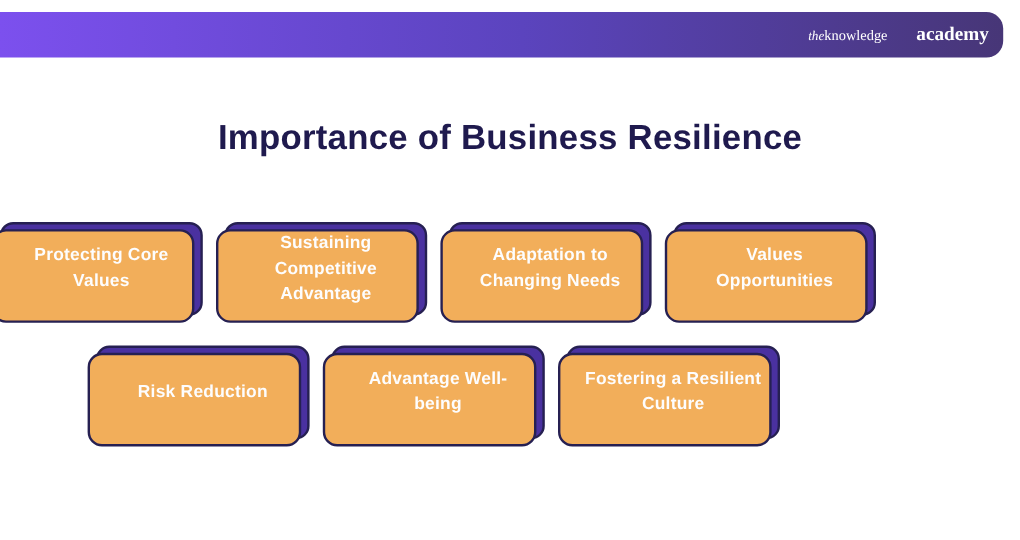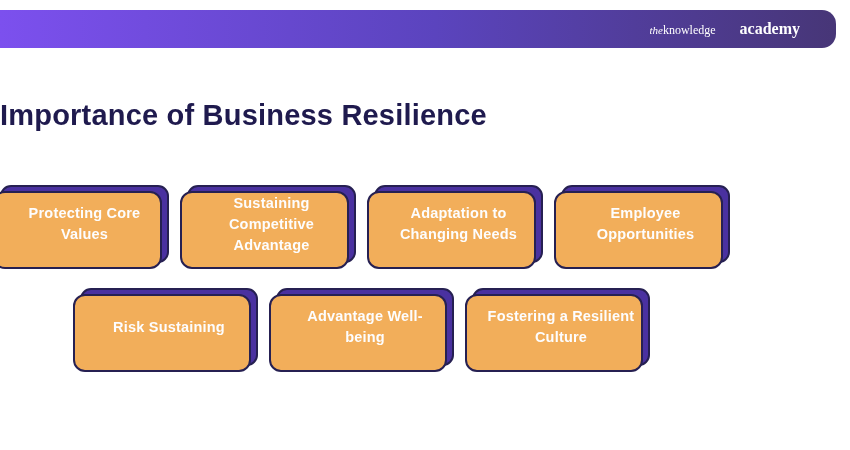--- a/index.html
+++ b/index.html
@@ -18,21 +18,21 @@
     position: absolute;
     top: 10px;
     left: 0;
     width: 836px;
     height: 38px;
     border-radius: 0 14px 14px 0;
     background: linear-gradient(90deg, #7C50EE 0%, #5B44BE 52%, #473677 100%);
     display: flex;
     align-items: center;
     justify-content: flex-end;
-    padding-right: 36px;
+    padding-right: 12px;
   }
   .logo {
     color: #ffffff;
     white-space: nowrap;
     display: flex;
     align-items: baseline;
   }
   .logo-the {
     font-family: "Liberation Serif", serif;
     font-style: italic;
@@ -49,21 +49,21 @@
     font-size: 16px;
     margin-left: 24px;
   }
 
   
   .title {
     position: absolute;
     top: 99px;
     left: 0;
     width: 850px;
-    text-align: left;
+    text-align: center;
     font-size: 29px;
     font-weight: 700;
     letter-spacing: 0.2px;
     color: #1F1A4E;
   }
 
   
   .row {
     position: absolute;
     left: 0;
@@ -128,27 +128,27 @@
     <div class="box">
       <span class="box-label">Protecting Core Values</span>
     </div>
     <div class="box">
       <span class="box-label">Sustaining Competitive Advantage</span>
     </div>
     <div class="box">
       <span class="box-label">Adaptation to Changing Needs</span>
     </div>
     <div class="box">
-      <span class="box-label">Employee Opportunities</span>
+      <span class="box-label">Values Opportunities</span>
     </div>
   </div>
 
   <div class="row row-2">
     <div class="box">
-      <span class="box-label">Risk Sustaining</span>
+      <span class="box-label">Risk Reduction</span>
     </div>
     <div class="box">
       <span class="box-label">Advantage Well-being</span>
     </div>
     <div class="box">
       <span class="box-label">Fostering a Resilient Culture</span>
     </div>
   </div>
 
 </div>

